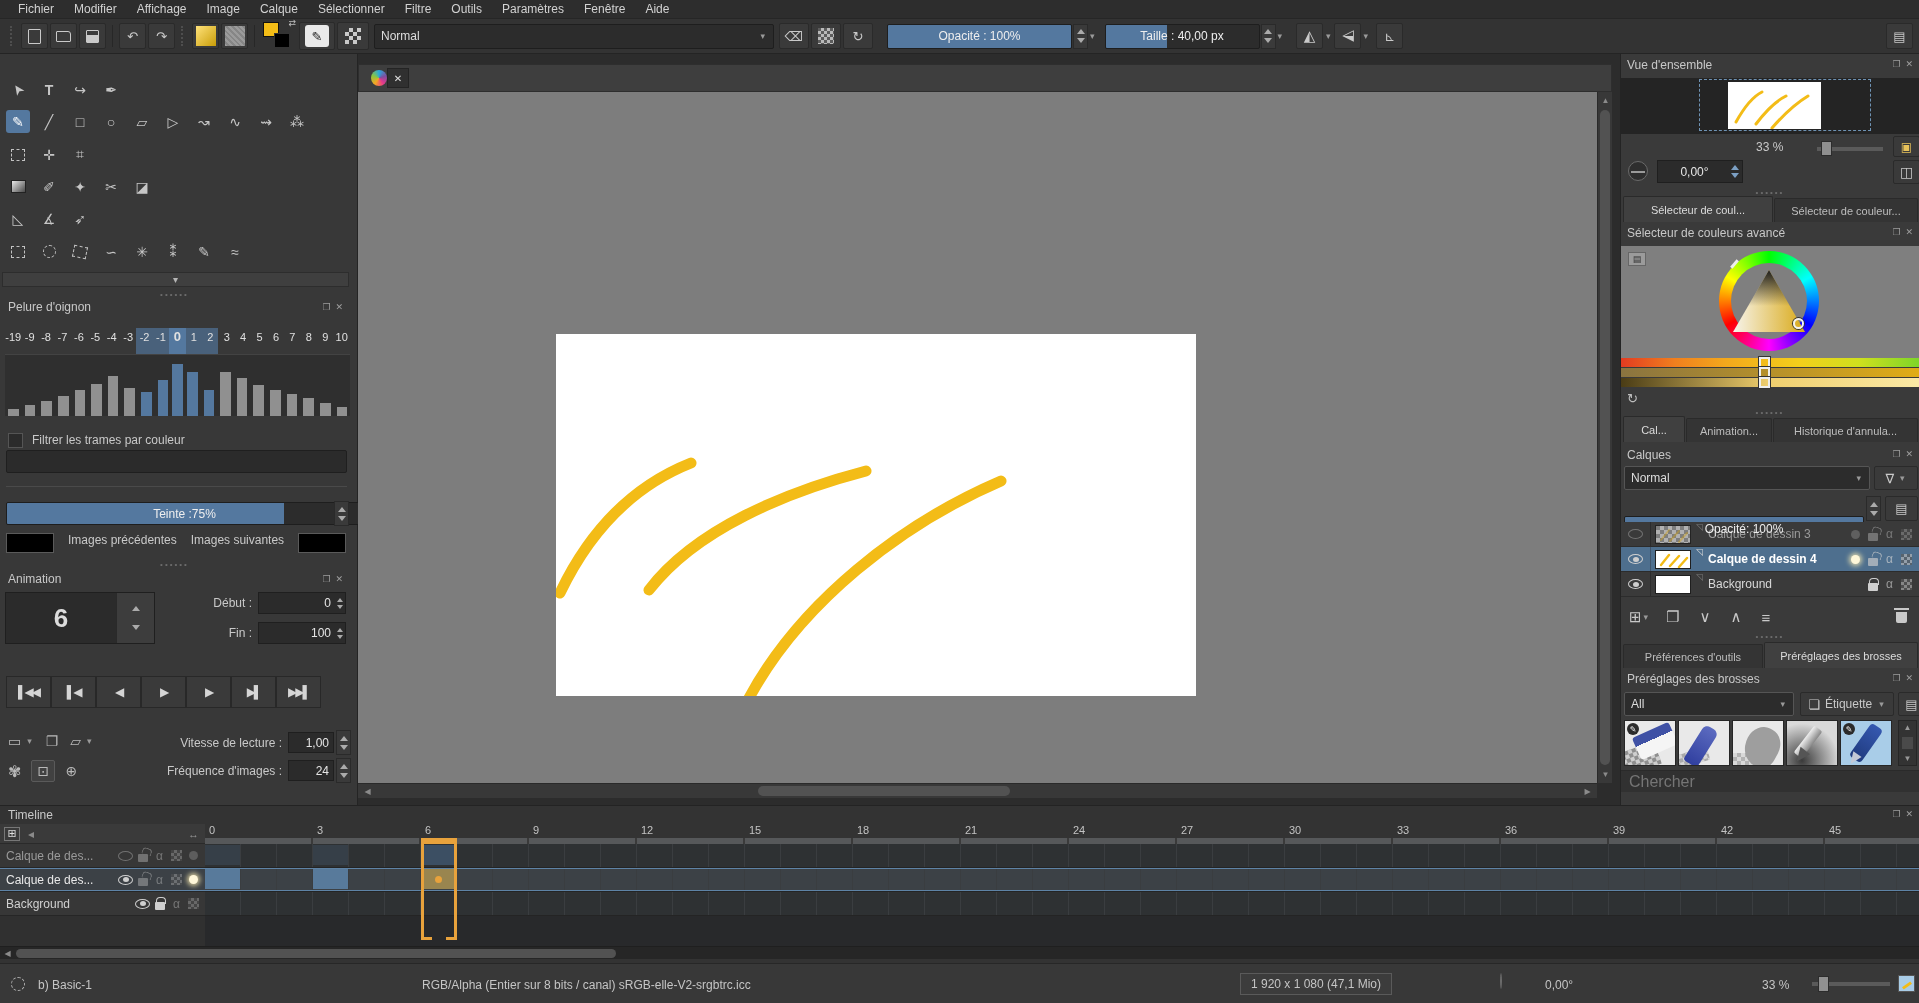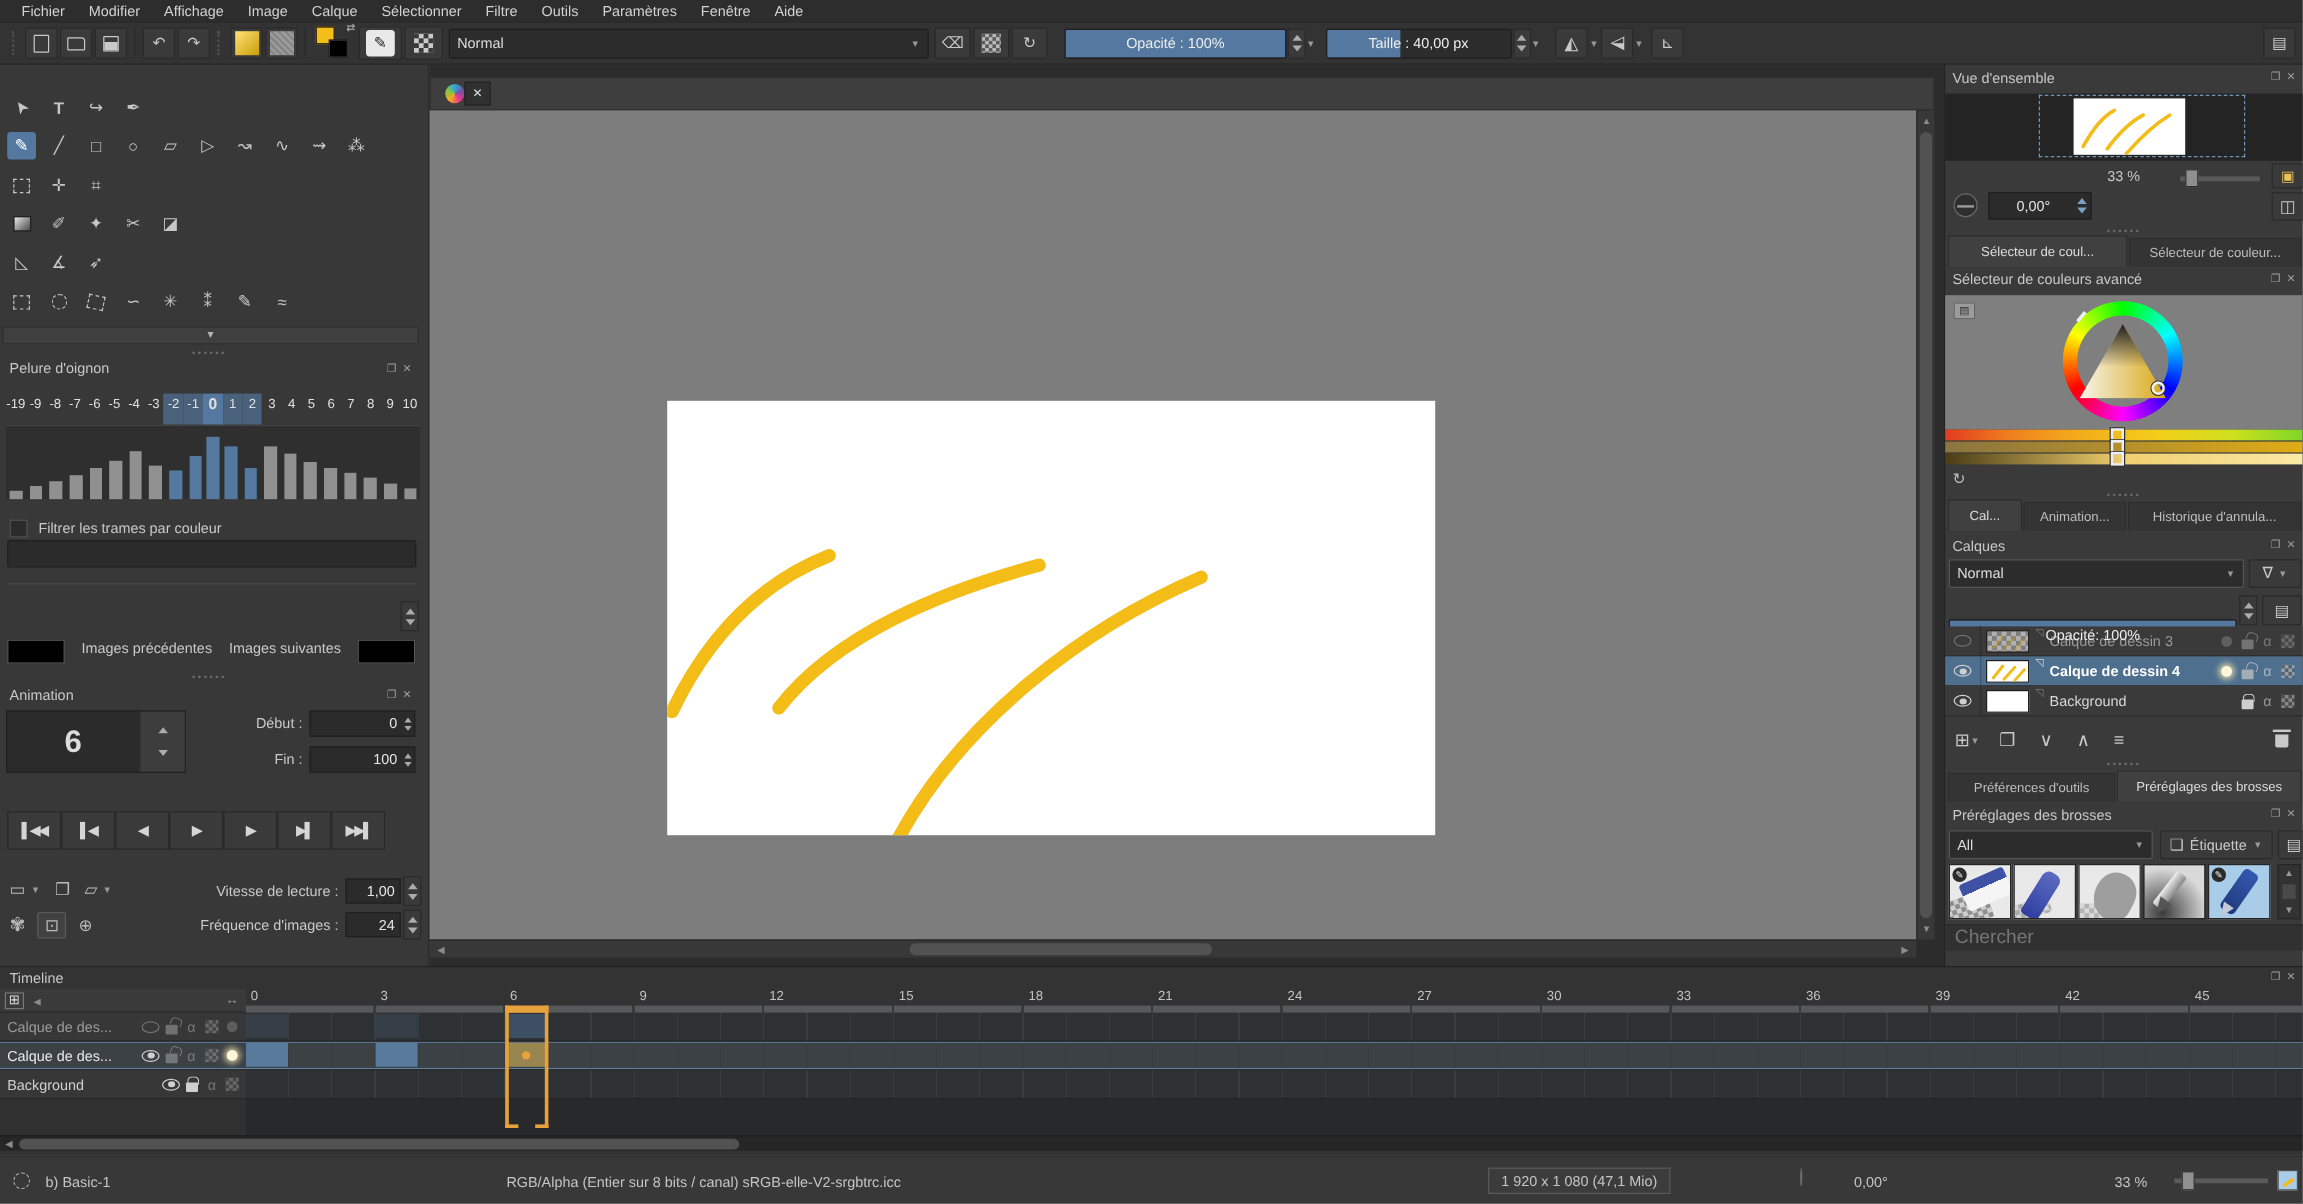--- a/index.html
+++ b/index.html
@@ -302,20 +302,24 @@
         <div class="on-bar " style="height:18px"></div>
         <div class="on-bar " style="height:13px"></div>
         <div class="on-bar " style="height:9px"></div>
       </div>
     <div class="abs" style="left:8px;top:379px;display:flex;align-items:flex-start;gap:9px">
       <span class="chk"></span>
       <span>Filtrer les trames par couleur</span>
     </div>
     <div class="field abs" style="left:6px;right:10px;top:396px;height:23px"></div>
     <div class="abs" style="left:6px;right:10px;top:432px;height:1px;background:#4a4a4a"></div>
+    <div class="slider abs" style="left:6px;right:26px;top:448px;height:23px">
+        <span class="fill" style="width:78%"></span>
+        <span class="lbl">Teinte :75%</span>
+      </div>
     <div class="spincol abs" style="right:8px;top:447px;height:25px">
         <span class="tu"></span>
         <span class="td"></span>
       </div>
     <div class="abs" style="left:6px;top:479px;display:flex;align-items:flex-start;gap:14px;right:2px">
       <span class="swatch"></span>
       <span>Images précédentes</span>
       <span>Images suivantes</span>
       <span class="swatch"></span>
     </div>

